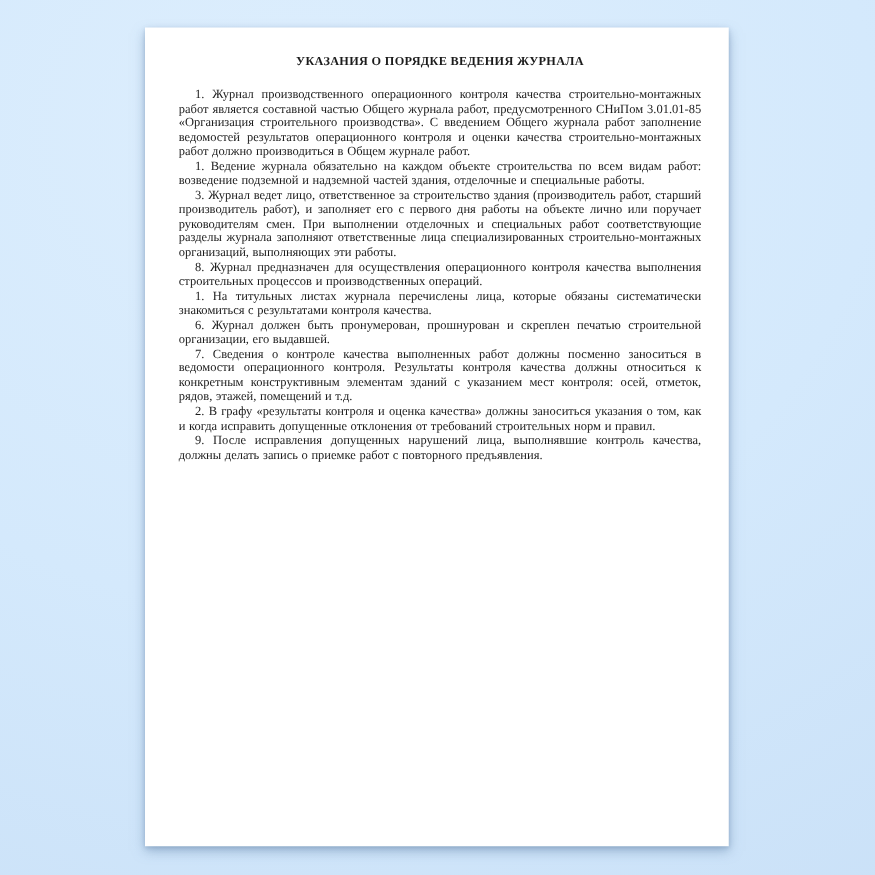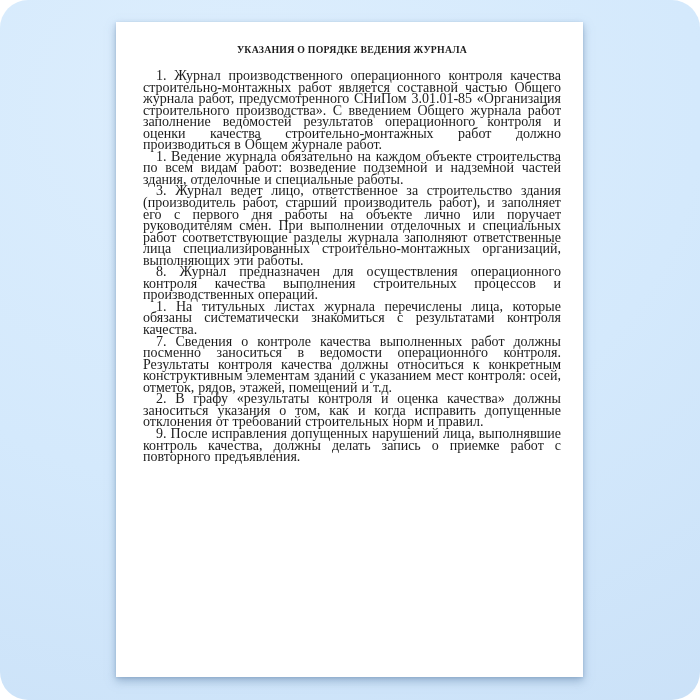--- a/index.html
+++ b/index.html
@@ -6,21 +6,20 @@
     margin: 0;
     padding: 0;
   }
   .stage {
     position: relative;
     width: 700px;
     height: 700px;
     overflow: hidden;
     background: radial-gradient(130% 110% at 35% 15%, #ddeefd 0%, #d4e9fc 50%, #c9e0f7 100%);
     font-family: "Liberation Serif", "DejaVu Serif", serif;
-    border-radius: 28px;
   }
   .page {
     position: absolute;
     left: 116px;
     top: 22px;
     width: 467px;
     height: 655px;
     box-sizing: border-box;
     background: #ffffff;
     padding: 22px 22px 0 27px;
@@ -32,38 +31,39 @@
     margin: 0 0 14px 0;
     font-size: 9.8px;
     line-height: 12px;
     font-weight: bold;
     text-align: center;
     letter-spacing: 0.25px;
     color: #1c1c1c;
   }
   .doc-body p {
     margin: 0;
-    font-size: 14px;
+    font-size: 10px;
     line-height: 11.55px;
     text-align: justify;
     text-indent: 13px;
     color: #1c1c1c;
     word-spacing: 0.4px;
   }
 </style>
 </head>
 <body>
 
 <div class="stage">
   <div class="page">
     <h1 class="title">УКАЗАНИЯ О ПОРЯДКЕ ВЕДЕНИЯ ЖУРНАЛА</h1>
     <div class="doc-body">
       <p>1. Журнал производственного операционного контроля качества строительно-монтажных работ является составной частью Общего журнала работ, предусмотренного СНиПом 3.01.01-85 «Организация строительного производства». С введением Общего журнала работ заполнение ведомостей результатов операционного контроля и оценки качества строительно-монтажных работ должно производиться в Общем журнале работ.</p>
       <p>1. Ведение журнала обязательно на каждом объекте строительства по всем видам работ: возведение подземной и надземной частей здания, отделочные и специальные работы.</p>
       <p>3. Журнал ведет лицо, ответственное за строительство здания (производитель работ, старший производитель работ), и заполняет его с первого дня работы на объекте лично или поручает руководителям смен. При выполнении отделочных и специальных работ соответствующие разделы журнала заполняют ответственные лица специализированных строительно-монтажных организаций, выполняющих эти работы.</p>
       <p>8. Журнал предназначен для осуществления операционного контроля качества выполнения строительных процессов и производственных операций.</p>
       <p>1. На титульных листах журнала перечислены лица, которые обязаны систематически знакомиться с результатами контроля качества.</p>
+      <p>6. Журнал должен быть пронумерован, прошнурован и скреплен печатью строительной организации, его выдавшей.</p>
       <p>7. Сведения о контроле качества выполненных работ должны посменно заноситься в ведомости операционного контроля. Результаты контроля качества должны относиться к конкретным конструктивным элементам зданий с указанием мест контроля: осей, отметок, рядов, этажей, помещений и т.д.</p>
       <p>2. В графу «результаты контроля и оценка качества» должны заноситься указания о том, как и когда исправить допущенные отклонения от требований строительных норм и правил.</p>
       <p>9. После исправления допущенных нарушений лица, выполнявшие контроль качества, должны делать запись о приемке работ с повторного предъявления.</p>
     </div>
   </div>
 </div>
 
 </body></html>

